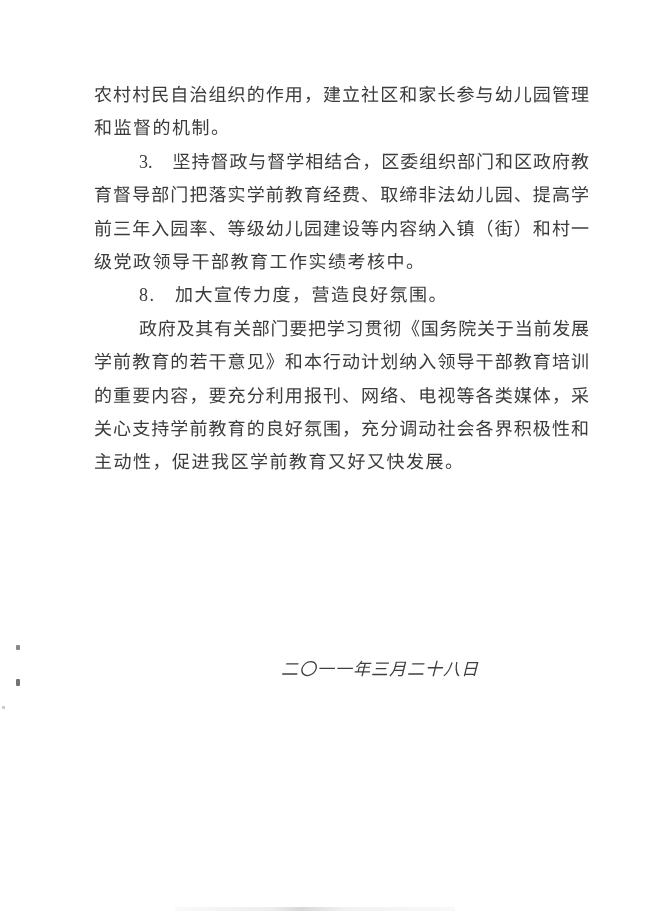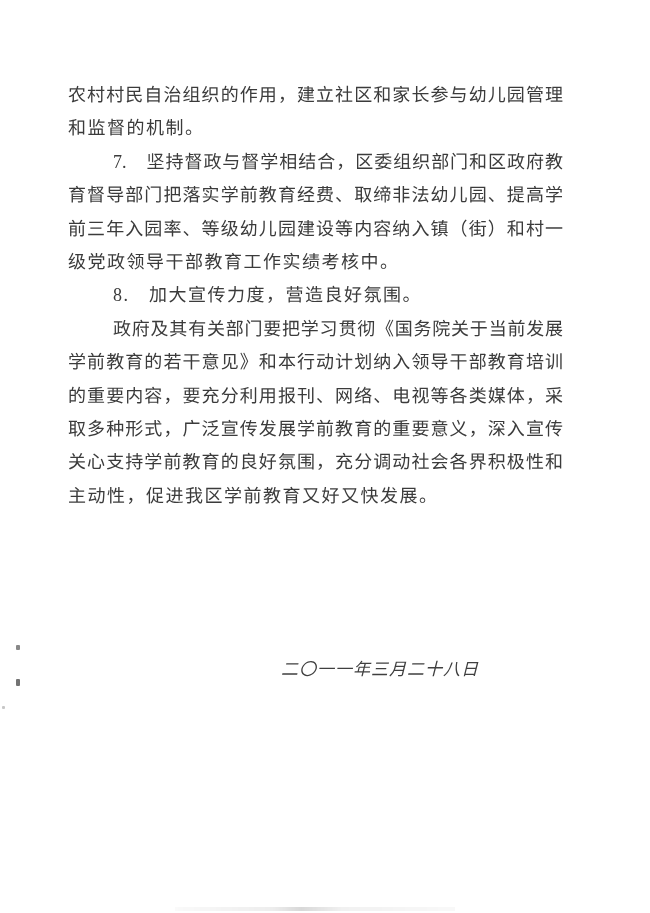--- a/index.html
+++ b/index.html
@@ -12,21 +12,21 @@
     position: relative;
     width: 650px;
     height: 913px;
     margin: 0 auto;
     background: #ffffff;
     overflow: hidden;
     color: #3b3b3b;
   }
   .text-block {
     position: absolute;
-    left: 68px;
+    left: 94px;
     top: 79px;
     width: 495px;
   }
   .para { margin: 0; }
   .line {
     font-size: 18px;
     line-height: 33.4px;
     height: 33.4px;
     overflow: hidden;
     color: #3b3b3b;
@@ -88,33 +88,32 @@
 
 <div class="doc-page">
 
   <div class="text-block">
 
   <div class="para">
         <div class="line fill">农村村民自治组织的作用，建立社区和家长参与幼儿园管理</div>
         <div class="line">和监督的机制。</div>
       </div>
       <div class="para">
-        <div class="line fill indent">7.　坚持督政与督学相结合，区委组织部门和区政府教</div>
+        <div class="line fill indent">3.　坚持督政与督学相结合，区委组织部门和区政府教</div>
         <div class="line fill">育督导部门把落实学前教育经费、取缔非法幼儿园、提高学</div>
         <div class="line fill">前三年入园率、等级幼儿园建设等内容纳入镇（街）和村一</div>
         <div class="line">级党政领导干部教育工作实绩考核中。</div>
       </div>
       <div class="para">
         <div class="line indent">8.　加大宣传力度，营造良好氛围。</div>
       </div>
       <div class="para">
         <div class="line fill indent">政府及其有关部门要把学习贯彻《国务院关于当前发展</div>
         <div class="line fill">学前教育的若干意见》和本行动计划纳入领导干部教育培训</div>
         <div class="line fill">的重要内容，要充分利用报刊、网络、电视等各类媒体，采</div>
-        <div class="line fill">取多种形式，广泛宣传发展学前教育的重要意义，深入宣传</div>
         <div class="line fill">关心支持学前教育的良好氛围，充分调动社会各界积极性和</div>
         <div class="line">主动性，促进我区学前教育又好又快发展。</div>
       </div>
     </div>
 
   <div class="date-line">二〇一一年三月二十八日</div>
 
 
   <div class="speck speck-1"></div>
   <div class="speck speck-2"></div>

